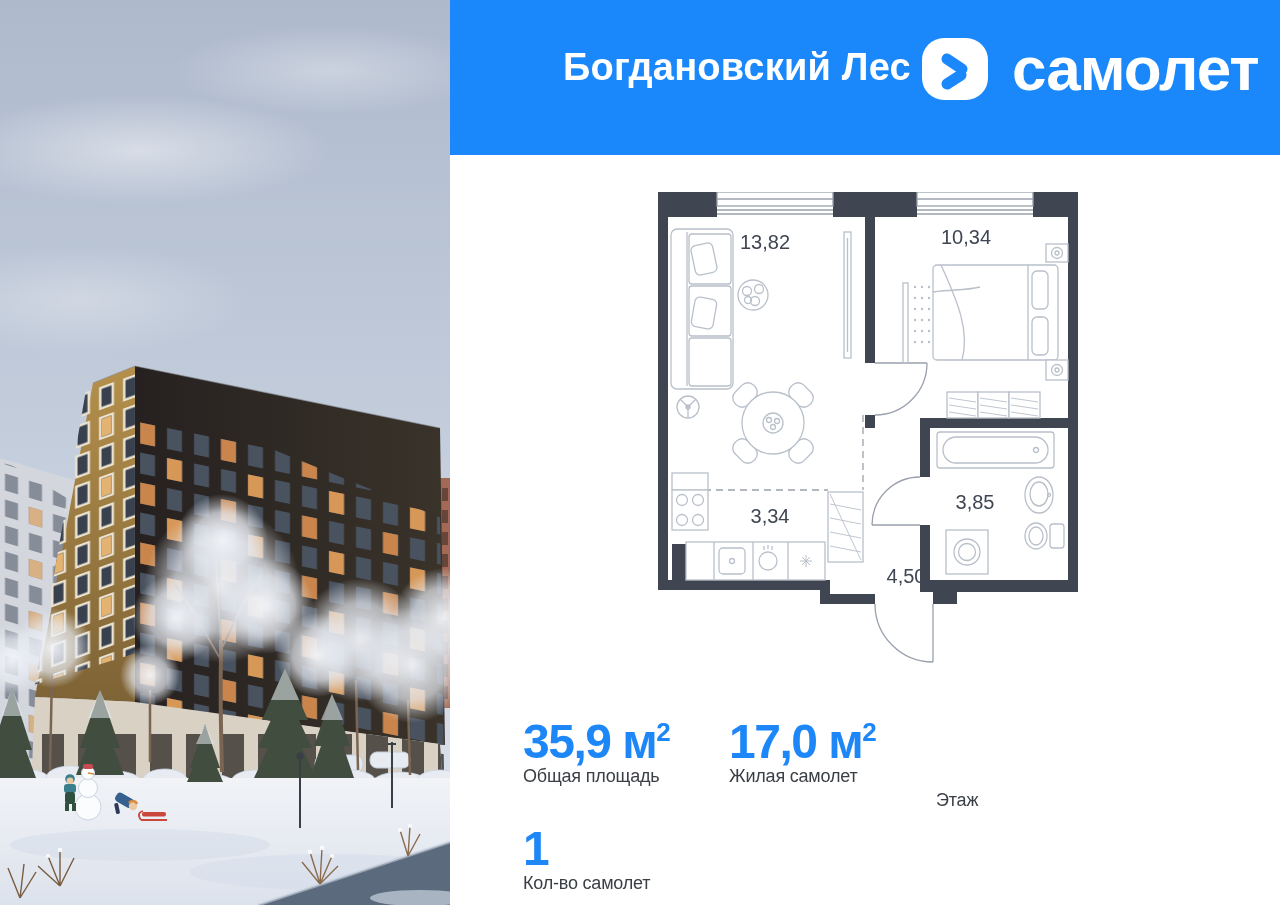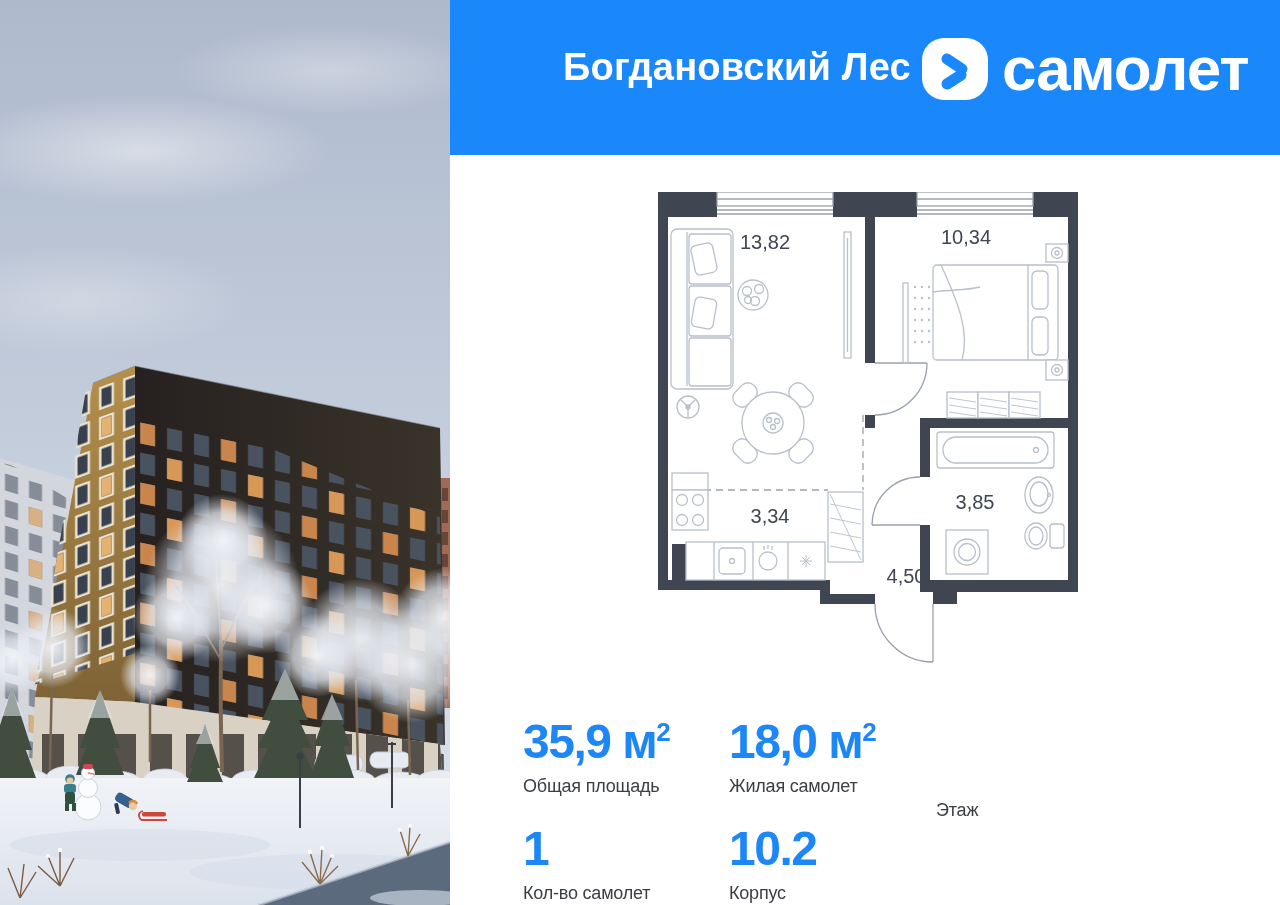--- a/index.html
+++ b/index.html
@@ -2,30 +2,30 @@
 <html><head>
 <meta charset="utf-8">
 <style>
   html,body{margin:0;padding:0;background:#fff;}
   .page{position:relative;width:1280px;height:905px;background:#ffffff;overflow:hidden;
         font-family:"Liberation Sans", sans-serif;}
   .photo{position:absolute;left:0;top:0;width:450px;height:905px;overflow:hidden;}
   .header{position:absolute;left:450px;top:0;width:830px;height:155px;background:#1A88FB;}
   .title{position:absolute;left:113px;top:46px;color:#ffffff;font-size:38px;font-weight:700;
          letter-spacing:0.2px;white-space:nowrap;}
-  .brand{position:absolute;left:472px;top:38px;display:flex;align-items:center;}
+  .brand{position:absolute;left:472px;top:38px;display:flex;align-items:center;gap:10px;}
   .brand .mark{display:block;}
   .brand .brand-text{color:#ffffff;font-size:62px;font-weight:700;letter-spacing:-1px;
          margin-left:14px;line-height:1;}
   .plan{position:absolute;left:658px;top:192px;width:420px;height:480px;text-align:center;}
   .stat{position:absolute;width:200px;}
   .stat .num{font-size:48px;font-weight:700;color:#1E87F7;letter-spacing:-1.5px;line-height:1;
              white-space:nowrap;margin-top:35px;}
   .stat .num sup{font-size:26px;letter-spacing:0;vertical-align:super;line-height:0;}
-  .stat .lbl{margin-top:10px;font-size:18px;color:#3A3F46;letter-spacing:-0.2px;white-space:nowrap;}
+  .stat .lbl{margin-top:0;font-size:18px;color:#3A3F46;letter-spacing:-0.2px;white-space:nowrap;}
   .s1{left:523px;top:683px}.s2{left:729px;top:683px}.s3{left:936px;top:683px}
   .s4{left:523px;top:790px}.s5{left:729px;top:790px}.s6{left:936px;top:790px}
   svg text{font-family:"Liberation Sans", sans-serif;}
 </style>
 </head>
 <body>
 
 <div class="page">
 
   <div class="photo">
@@ -458,28 +458,24 @@
         <text x="248" y="391">4,50</text>
       </g>
     </svg>
   </div>
 
   <div class="stat s1">
     <div class="num"><span>35,9</span><span> м</span><sup>2</sup></div>
     <div class="lbl">Общая площадь</div>
   </div>
   <div class="stat s2">
-    <div class="num"><span>18,0</span><span> м</span><sup>2</sup></div>
+    <div class="num"><span>17,0</span><span> м</span><sup>2</sup></div>
     <div class="lbl">Жилая самолет</div>
   </div>
   <div class="stat s4">
     <div class="num"><span>1</span><span></span><sup></sup></div>
     <div class="lbl">Кол-во самолет</div>
   </div>
-  <div class="stat s5">
-    <div class="num"><span>10.2</span><span></span><sup></sup></div>
-    <div class="lbl">Корпус</div>
-  </div>
   <div class="stat s6">
     <div class="lbl">Этаж</div>
   </div>
 
 </div>
 
 </body></html>

